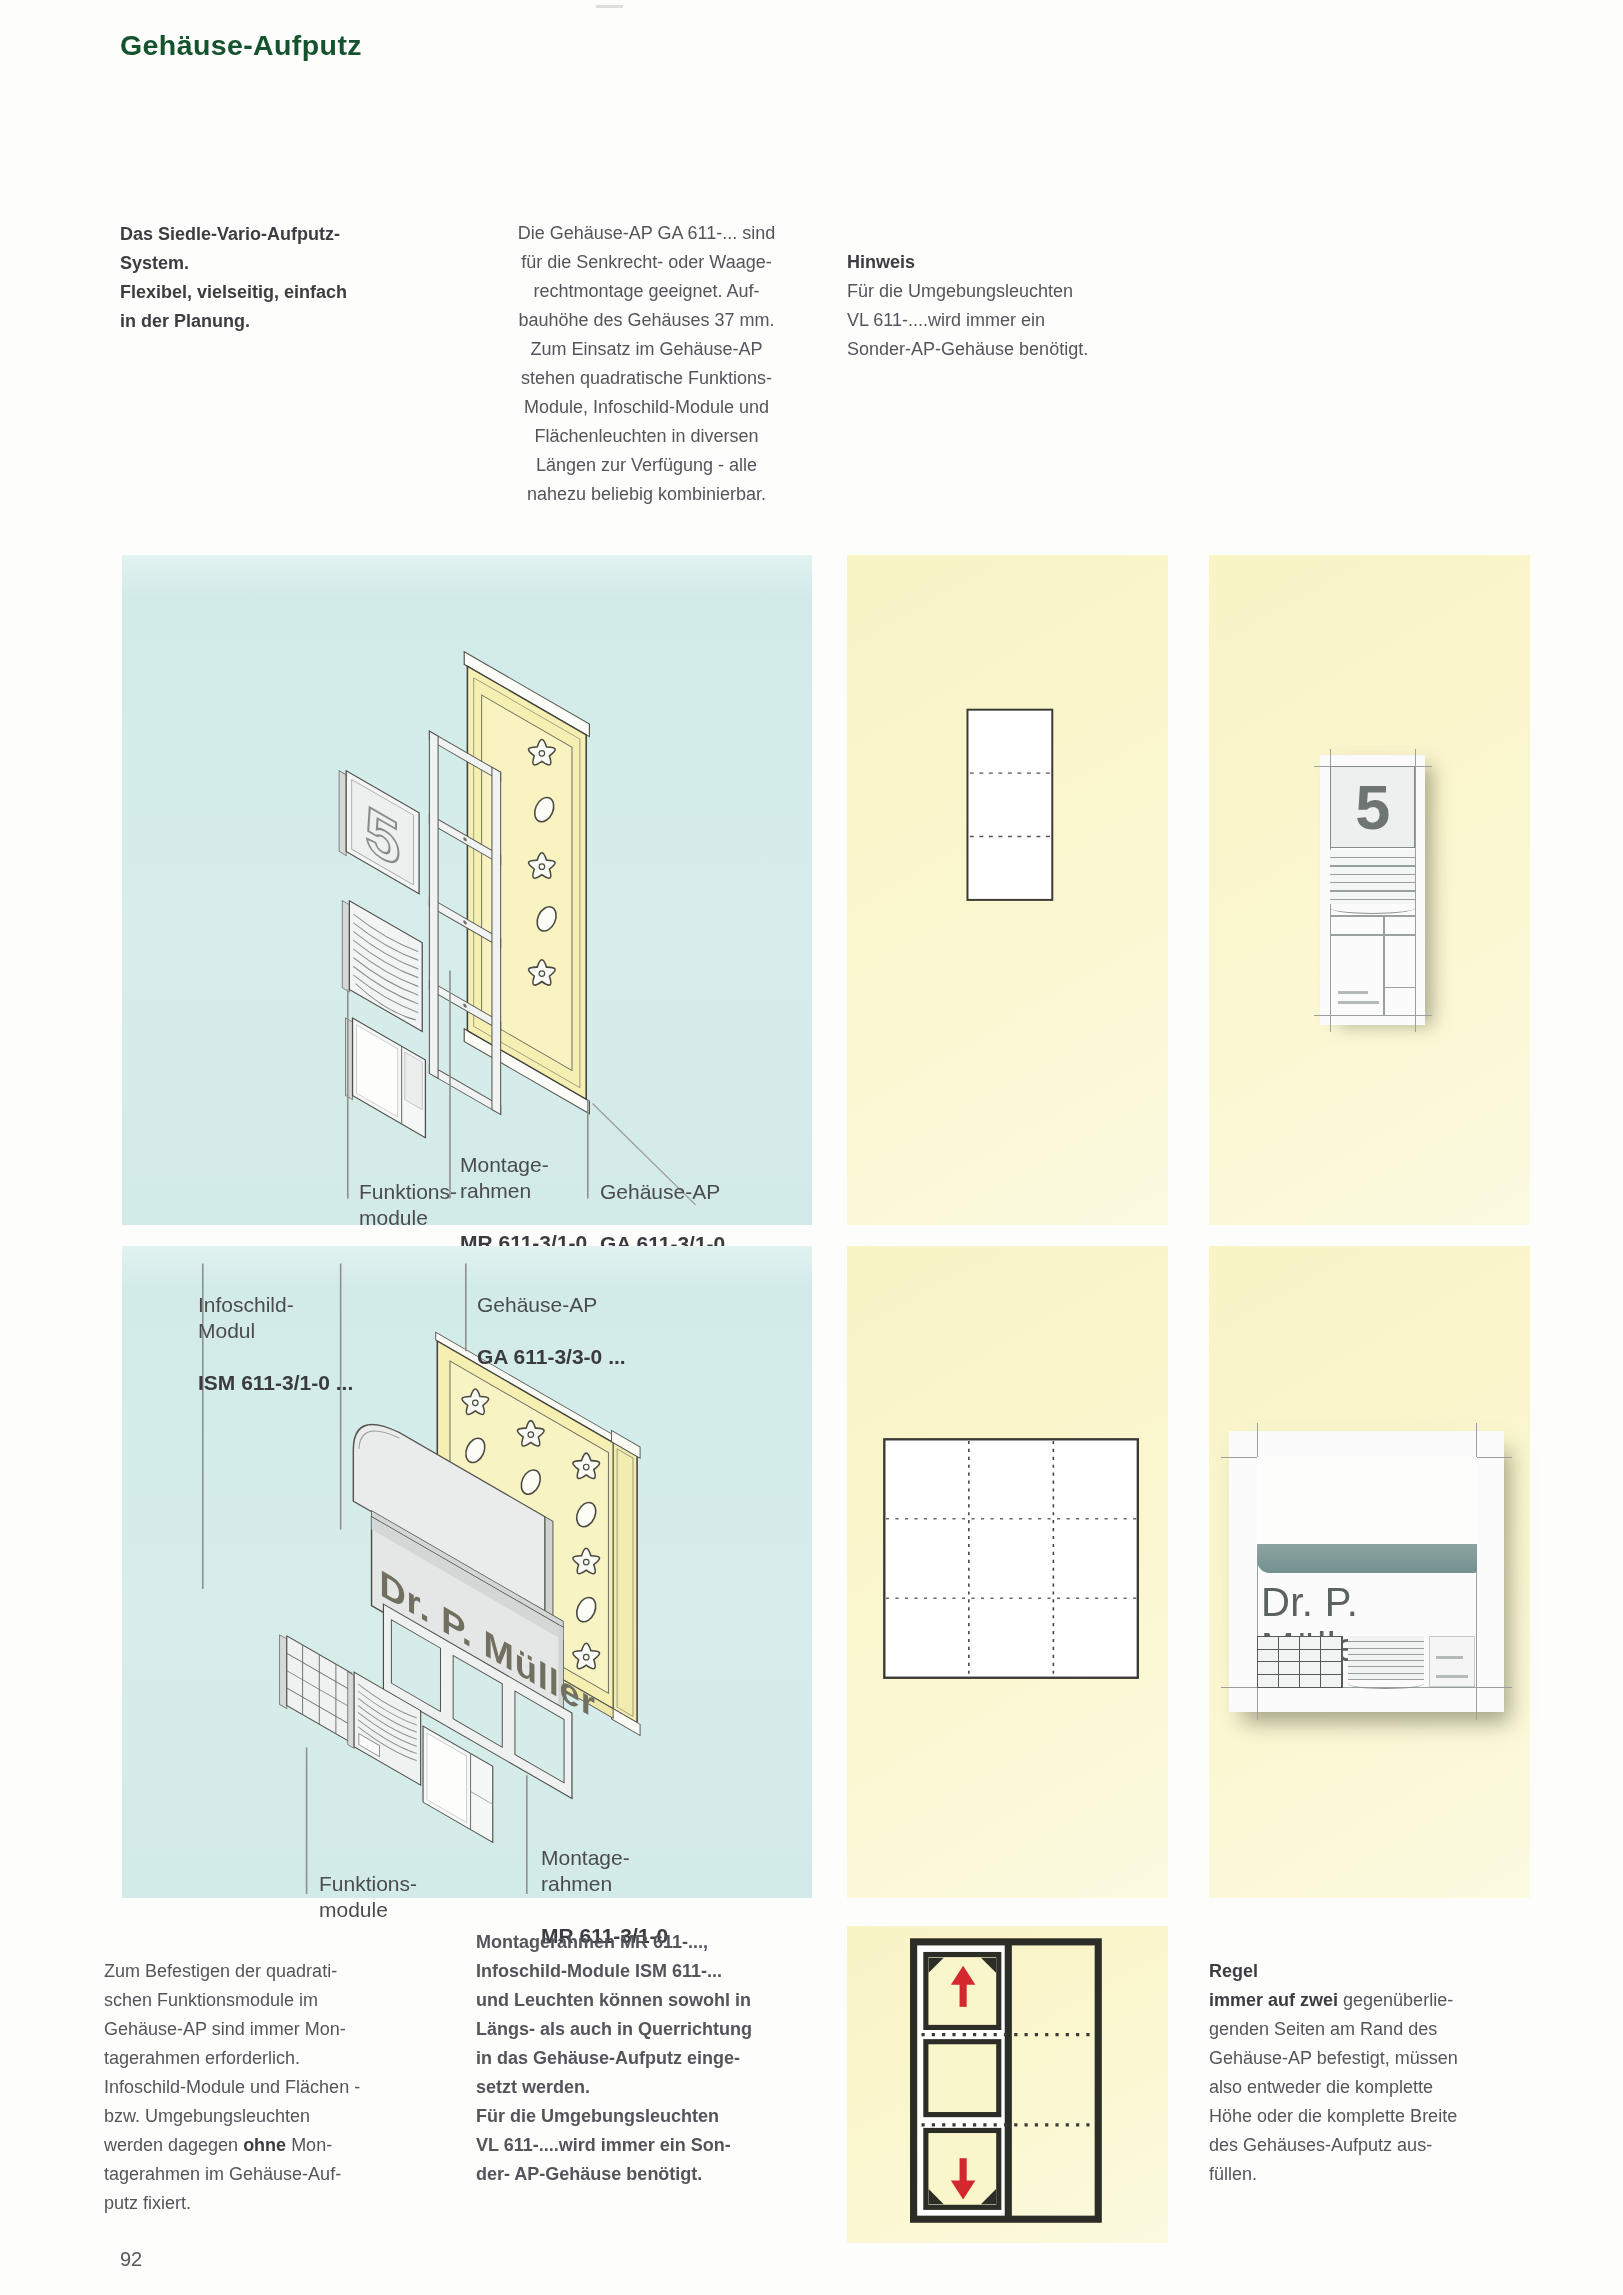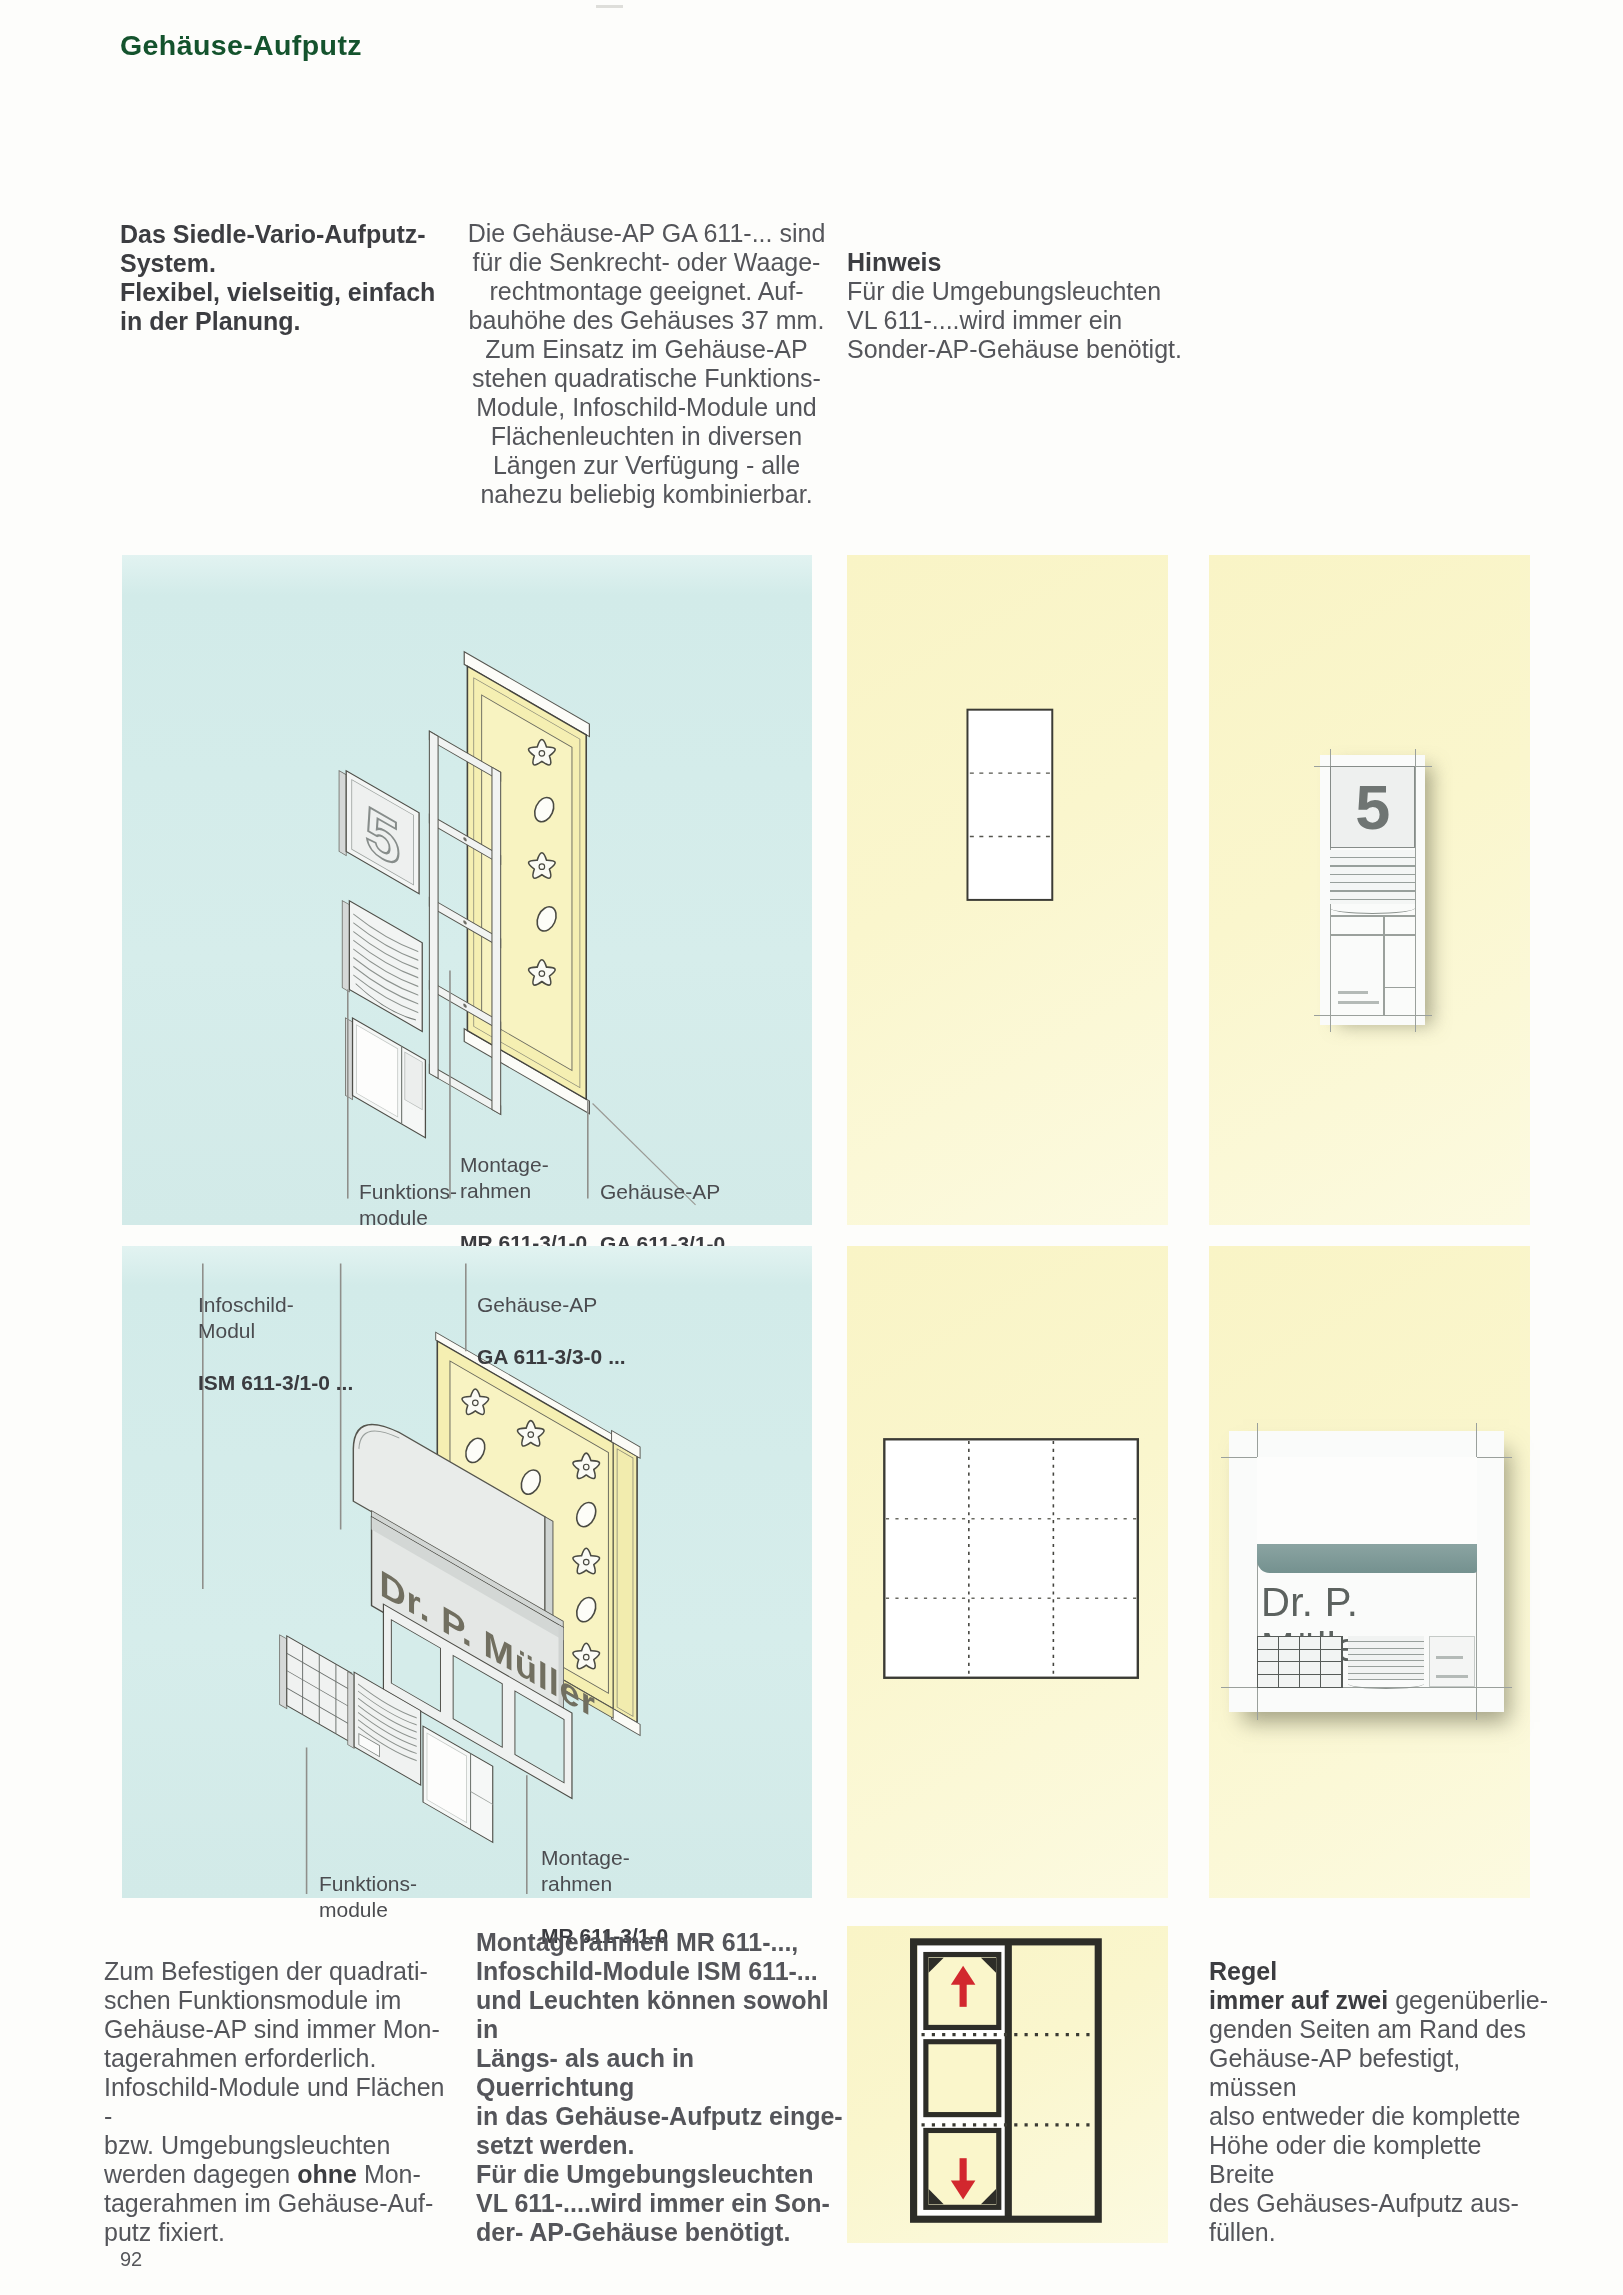--- a/index.html
+++ b/index.html
@@ -2,21 +2,21 @@
 <html style="font-size:12.7px"><head>
 <meta charset="utf-8">
 <style>
   html,body{margin:0;padding:0;background:#ffffff;}
   .page{
     position:relative;width:1623px;height:2295px;overflow:hidden;
     background:#fdfdfb;
     font-family:"Liberation Sans", sans-serif;
     color:#515256;
   }
-  .txt{position:absolute;white-space:pre-line;font-size:25px;line-height:29px;color:#54555a;}
+  .txt{position:absolute;white-space:pre-line;font-size:18px;line-height:29px;color:#54555a;}
   .b{font-weight:bold;color:#3c3d41;}
   .heading{position:absolute;left:120px;top:28.5px;font-size:28.5px;font-weight:bold;color:#14532d;letter-spacing:0.4px;}
   .panel{position:absolute;}
   .blue{background:linear-gradient(180deg,#e2f3f1 0%,#d2ebe9 6%,#d6edeb 60%,#d2eae8 100%);}
   .yellow{background:linear-gradient(150deg,#f9f4c6 0%,#faf6cd 45%,#fcfae0 100%);}
   .lbl{position:absolute;white-space:pre-line;font-size:21px;line-height:26px;color:#4b4c50;}
   .lbl .code{font-weight:bold;color:#3a3b3f;}
   svg{position:absolute;left:0;top:0;}
   
   .station{position:absolute;background:#fafbfa;}

